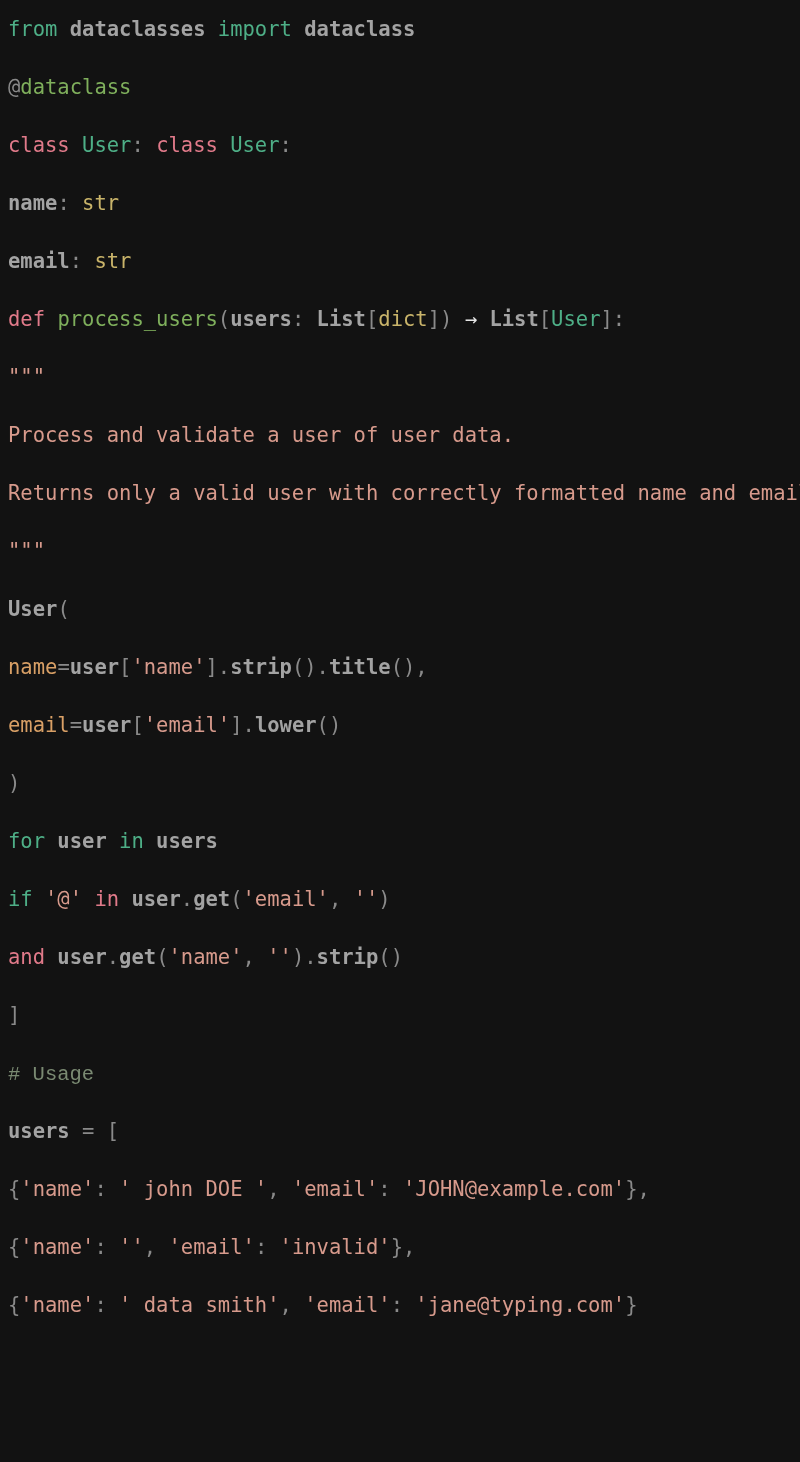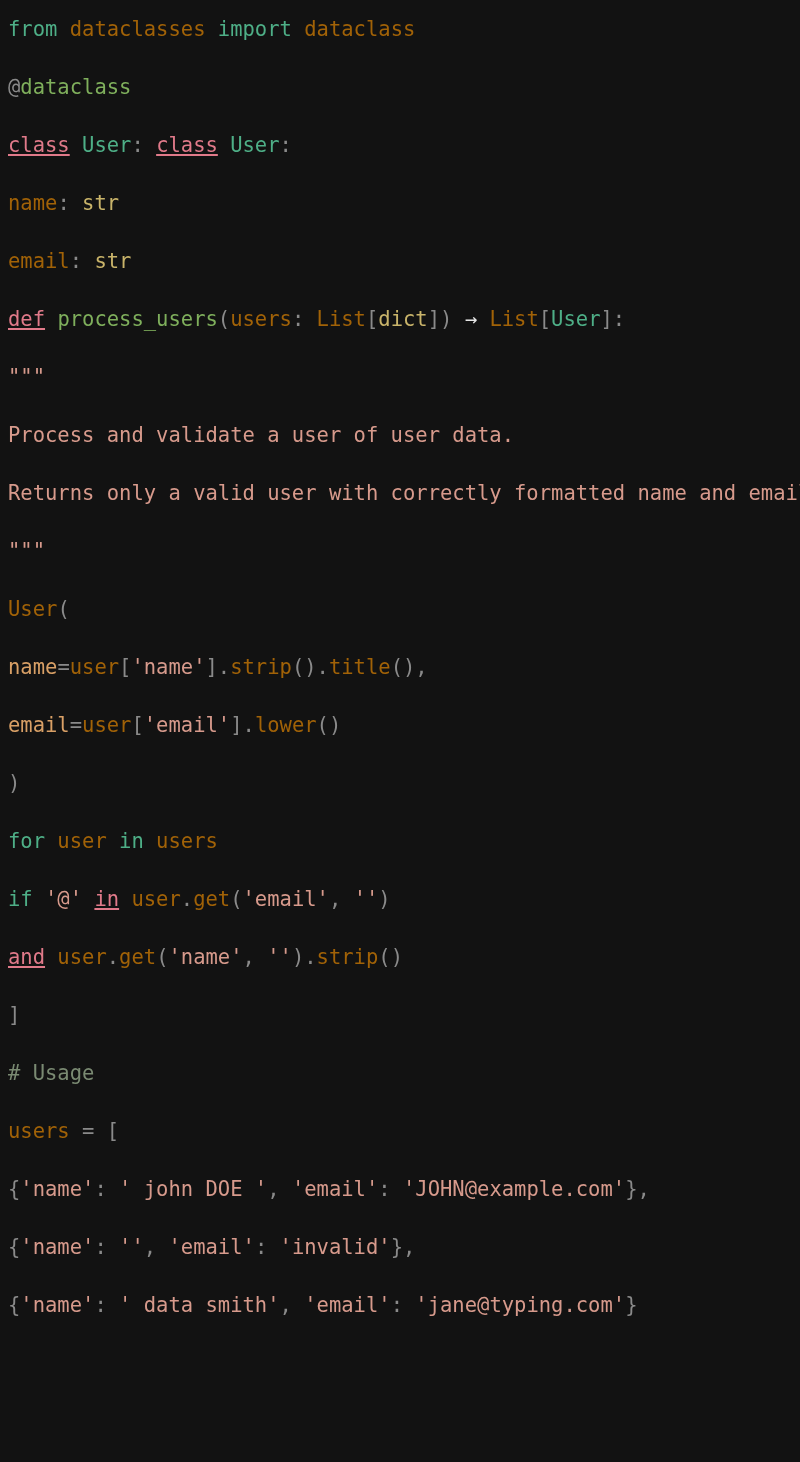--- a/index.html
+++ b/index.html
@@ -29,28 +29,28 @@
     padding-right: 0;
     white-space: pre;
     overflow: hidden;
     font-size: 20.5px;
     letter-spacing: 0px;
     box-sizing: border-box;
   }
 
   
   .tok-kw      { color: #4EAF87; }   
-  .tok-kw2     { color: #E17A8A; text-decoration: underline; }   
-  .tok-name    { color: #a16207; }   
+  .tok-kw2     { color: #E17A8A; }   
+  .tok-name    { color: #a3a3a3; font-weight: bold; }   
   .tok-punct   { color: #8A8A8A; }   
   .tok-type    { color: #4EAF87; }   
   .tok-func    { color: #7FAF5C; }   
   .tok-builtin { color: #C9B46A; margin-top: 30px; }   
   .tok-str     { color: #D79A8C; }   
-  .tok-comment { color: #7A8A72; }   
+  .tok-comment { color: #7A8A72; font-family: Liberation Mono, monospace; }   
   .tok-deco    { color: #7FAF5C; }   
   .tok-param   { color: #D9A066; }   
   .tok-op      { color: #E6E6E6; }   
 </style>
 </head>
 <body>
 
 <div id="code-block">
     <div class="code-line"><span class="tok tok-kw">from</span><span class="tok tok-name"> dataclasses </span><span class="tok tok-kw">import</span><span class="tok tok-name"> dataclass</span></div>
     <div class="code-line"><span class="tok tok-punct">@</span><span class="tok tok-deco">dataclass</span></div>

